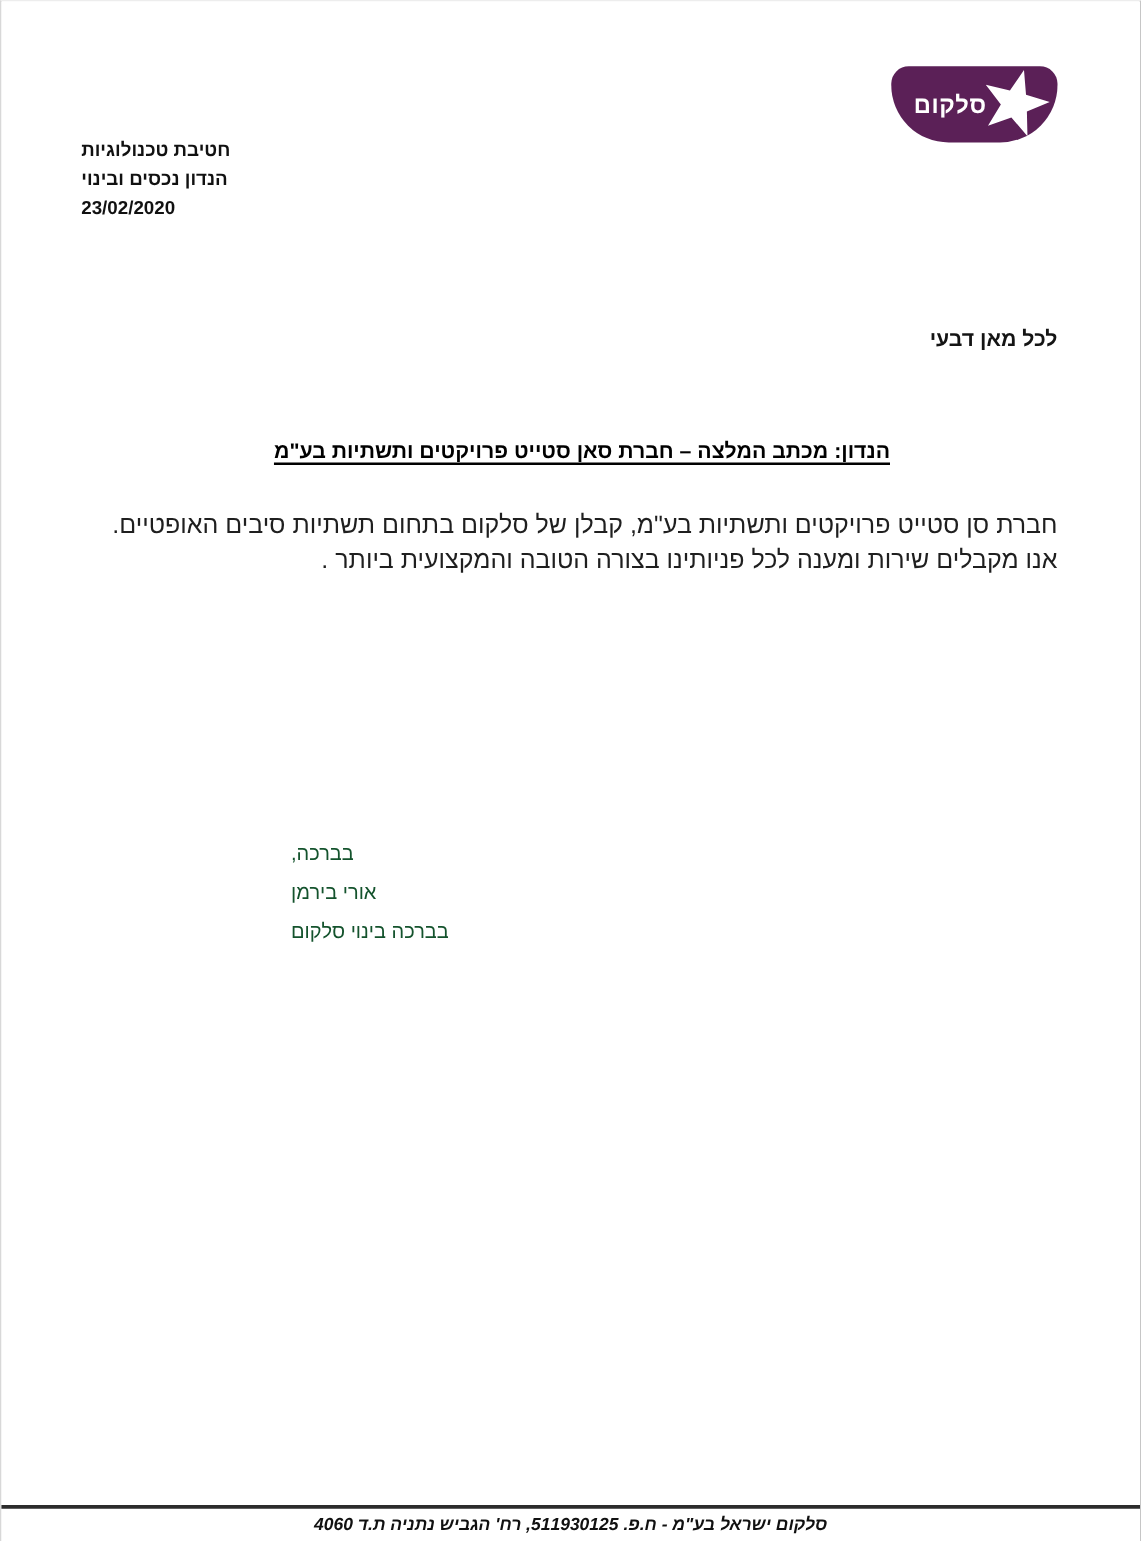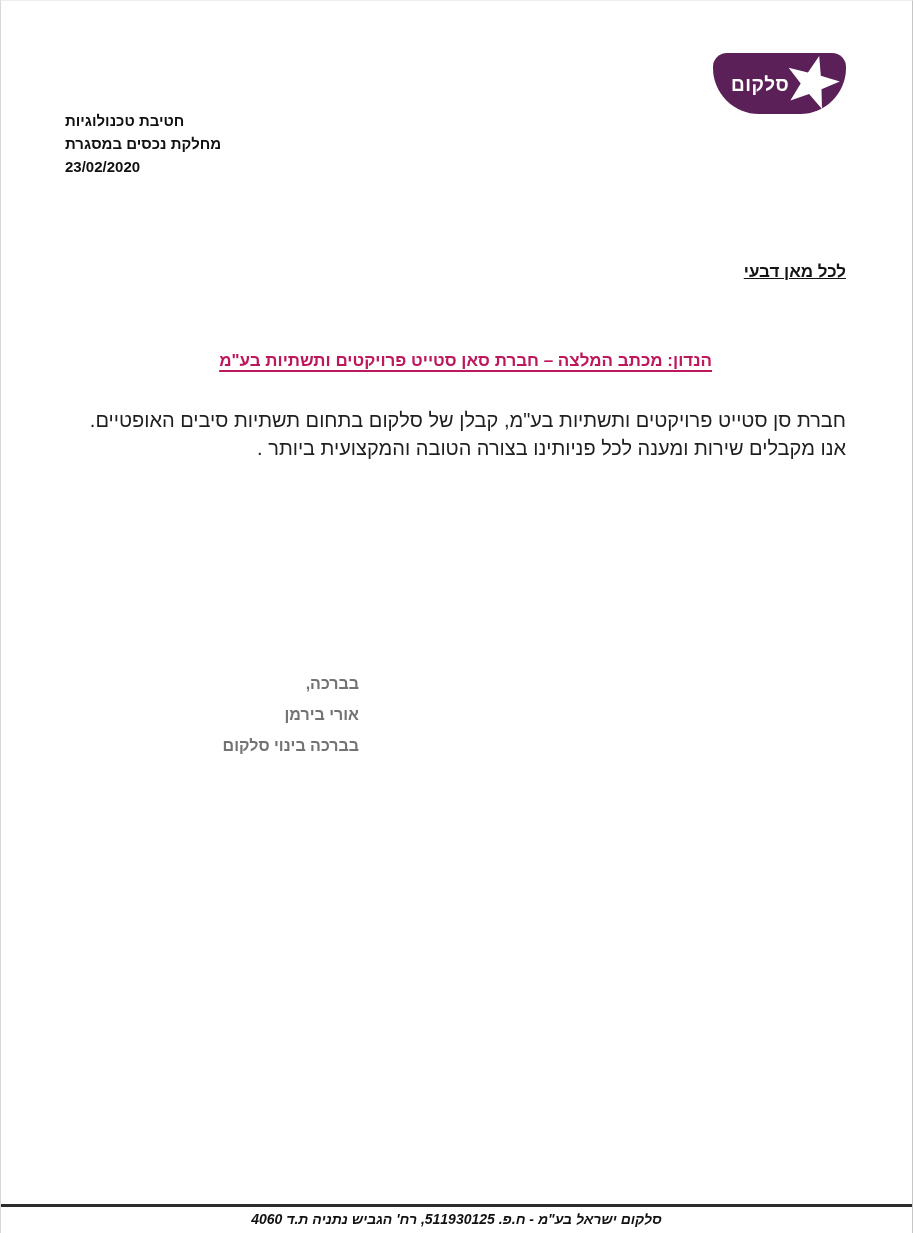--- a/index.html
+++ b/index.html
@@ -41,45 +41,45 @@
   }
   .logo-star {
     position:absolute; right:3px; top:1px;
     width:62px; height:58px;
   }
 
   
   .recipient {
     position:absolute; right:66px; top:261px;
     direction:rtl; font-weight:bold; font-size:17px;
-    color:#141414; white-space:nowrap;text-decoration:underline;
+    color:#141414; white-space:nowrap;
   }
 
   .subject {
     position:absolute; right:200px; top:350px;
     direction:rtl; font-weight:bold; font-size:17px;
-    color:#be185d; white-space:nowrap;
+    color:#000000; white-space:nowrap;
     text-decoration:underline;
     text-decoration-thickness:2px;
     text-underline-offset:4px;
   }
 
   .body-text {
     position:absolute; right:66px; top:405px;
     direction:rtl; text-align:right;
     font-size:20px; line-height:28px;
     color:#1f1f1f;
   }
   .body-text .line { white-space:nowrap; }
 
   .signature {
     position:absolute; right:553px; top:667px;
-    direction:rtl; text-align:right;
+    direction:rtl; text-align:left;
     font-size:16px; line-height:31px;
-    color:#737373; white-space:nowrap;font-weight:bold;
+    color:#14532d; white-space:nowrap;
   }
 
   
   .footer-rule {
     position:absolute; left:0; top:1203px;
     width:100%; height:3px;
     background:#2c2c2c;
   }
   .footer-text {
     position:absolute; left:0; top:1210px;
@@ -90,21 +90,21 @@
     white-space:nowrap;
   }
 </style>
 </head>
 <body>
 
 <div class="page">
 
   <div class="header-block">
     <div>חטיבת טכנולוגיות</div>
-    <div>מחלקת נכסים במסגרת</div>
+    <div>הנדון נכסים ובינוי</div>
     <div>23/02/2020</div>
   </div>
 
   <div class="logo">
     <span class="logo-text">סלקום</span>
     <svg class="logo-star" viewBox="0 0 100 100" aria-hidden="true">
       <polygon fill="#ffffff" points="62.4,3.6 65.2,37.7 97.9,47.5 66.4,60.6 67.2,94.8 45.0,68.8 12.7,80.2 30.5,51.0 9.7,23.9 43.0,31.8"></polygon>
     </svg>
   </div>
 

